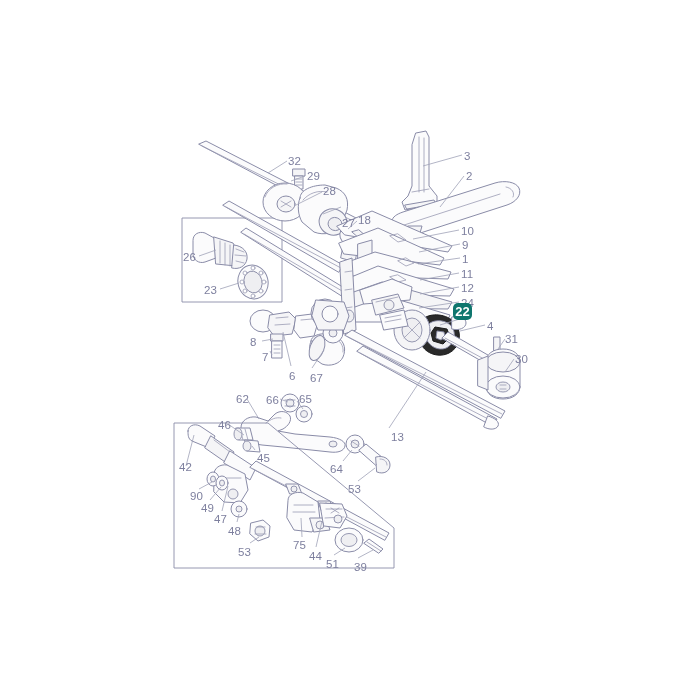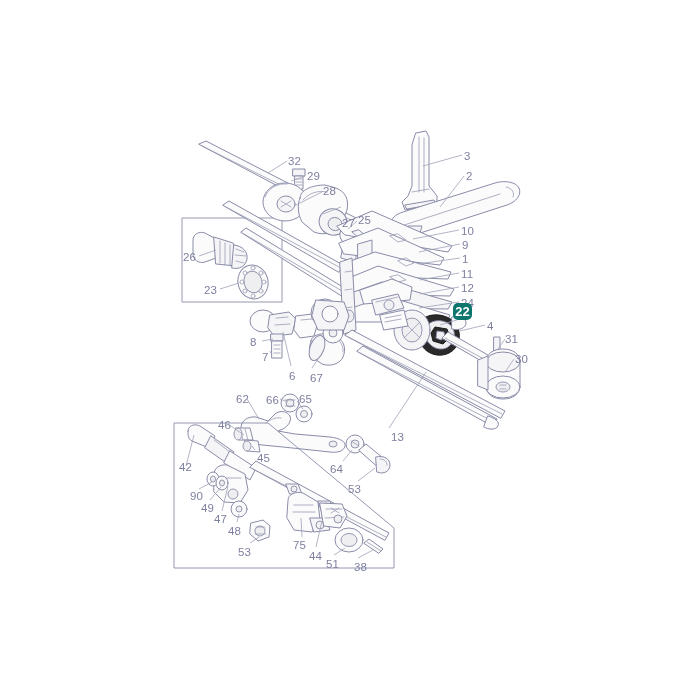--- a/index.html
+++ b/index.html
@@ -400,21 +400,21 @@
       <path d="M343,461 L352,450"></path>
       <path d="M358,481 L375,468"></path>
       <path d="M463,318 L440,325"></path>
     </g>
   </svg>
 
   <div class="lbl" style="left:288px;top:156px">32</div>
   <div class="lbl" style="left:307px;top:171px">29</div>
   <div class="lbl" style="left:323px;top:186px">28</div>
   <div class="lbl" style="left:342px;top:218px">27</div>
-  <div class="lbl" style="left:358px;top:215px">25</div>
+  <div class="lbl" style="left:358px;top:215px">18</div>
   <div class="lbl" style="left:183px;top:252px">26</div>
   <div class="lbl" style="left:204px;top:285px">23</div>
   <div class="lbl" style="left:464px;top:151px">3</div>
   <div class="lbl" style="left:466px;top:171px">2</div>
   <div class="lbl" style="left:461px;top:226px">10</div>
   <div class="lbl" style="left:462px;top:240px">9</div>
   <div class="lbl" style="left:462px;top:254px">1</div>
   <div class="lbl" style="left:461px;top:269px">11</div>
   <div class="lbl" style="left:461px;top:283px">12</div>
   <div class="lbl" style="left:461px;top:298px">24</div>
@@ -433,19 +433,19 @@
   <div class="lbl" style="left:257px;top:453px">45</div>
   <div class="lbl" style="left:179px;top:462px">42</div>
   <div class="lbl" style="left:190px;top:491px">90</div>
   <div class="lbl" style="left:201px;top:503px">49</div>
   <div class="lbl" style="left:214px;top:514px">47</div>
   <div class="lbl" style="left:228px;top:526px">48</div>
   <div class="lbl" style="left:238px;top:547px">53</div>
   <div class="lbl" style="left:293px;top:540px">75</div>
   <div class="lbl" style="left:309px;top:551px">44</div>
   <div class="lbl" style="left:326px;top:559px">51</div>
-  <div class="lbl" style="left:354px;top:562px">38</div>
+  <div class="lbl" style="left:354px;top:562px">39</div>
   <div class="lbl" style="left:330px;top:464px">64</div>
   <div class="lbl" style="left:348px;top:484px">53</div>
 
   <div class="hl-badge" style="left:453px;top:303px">22</div>
 
 </div>
 
 </body></html>

